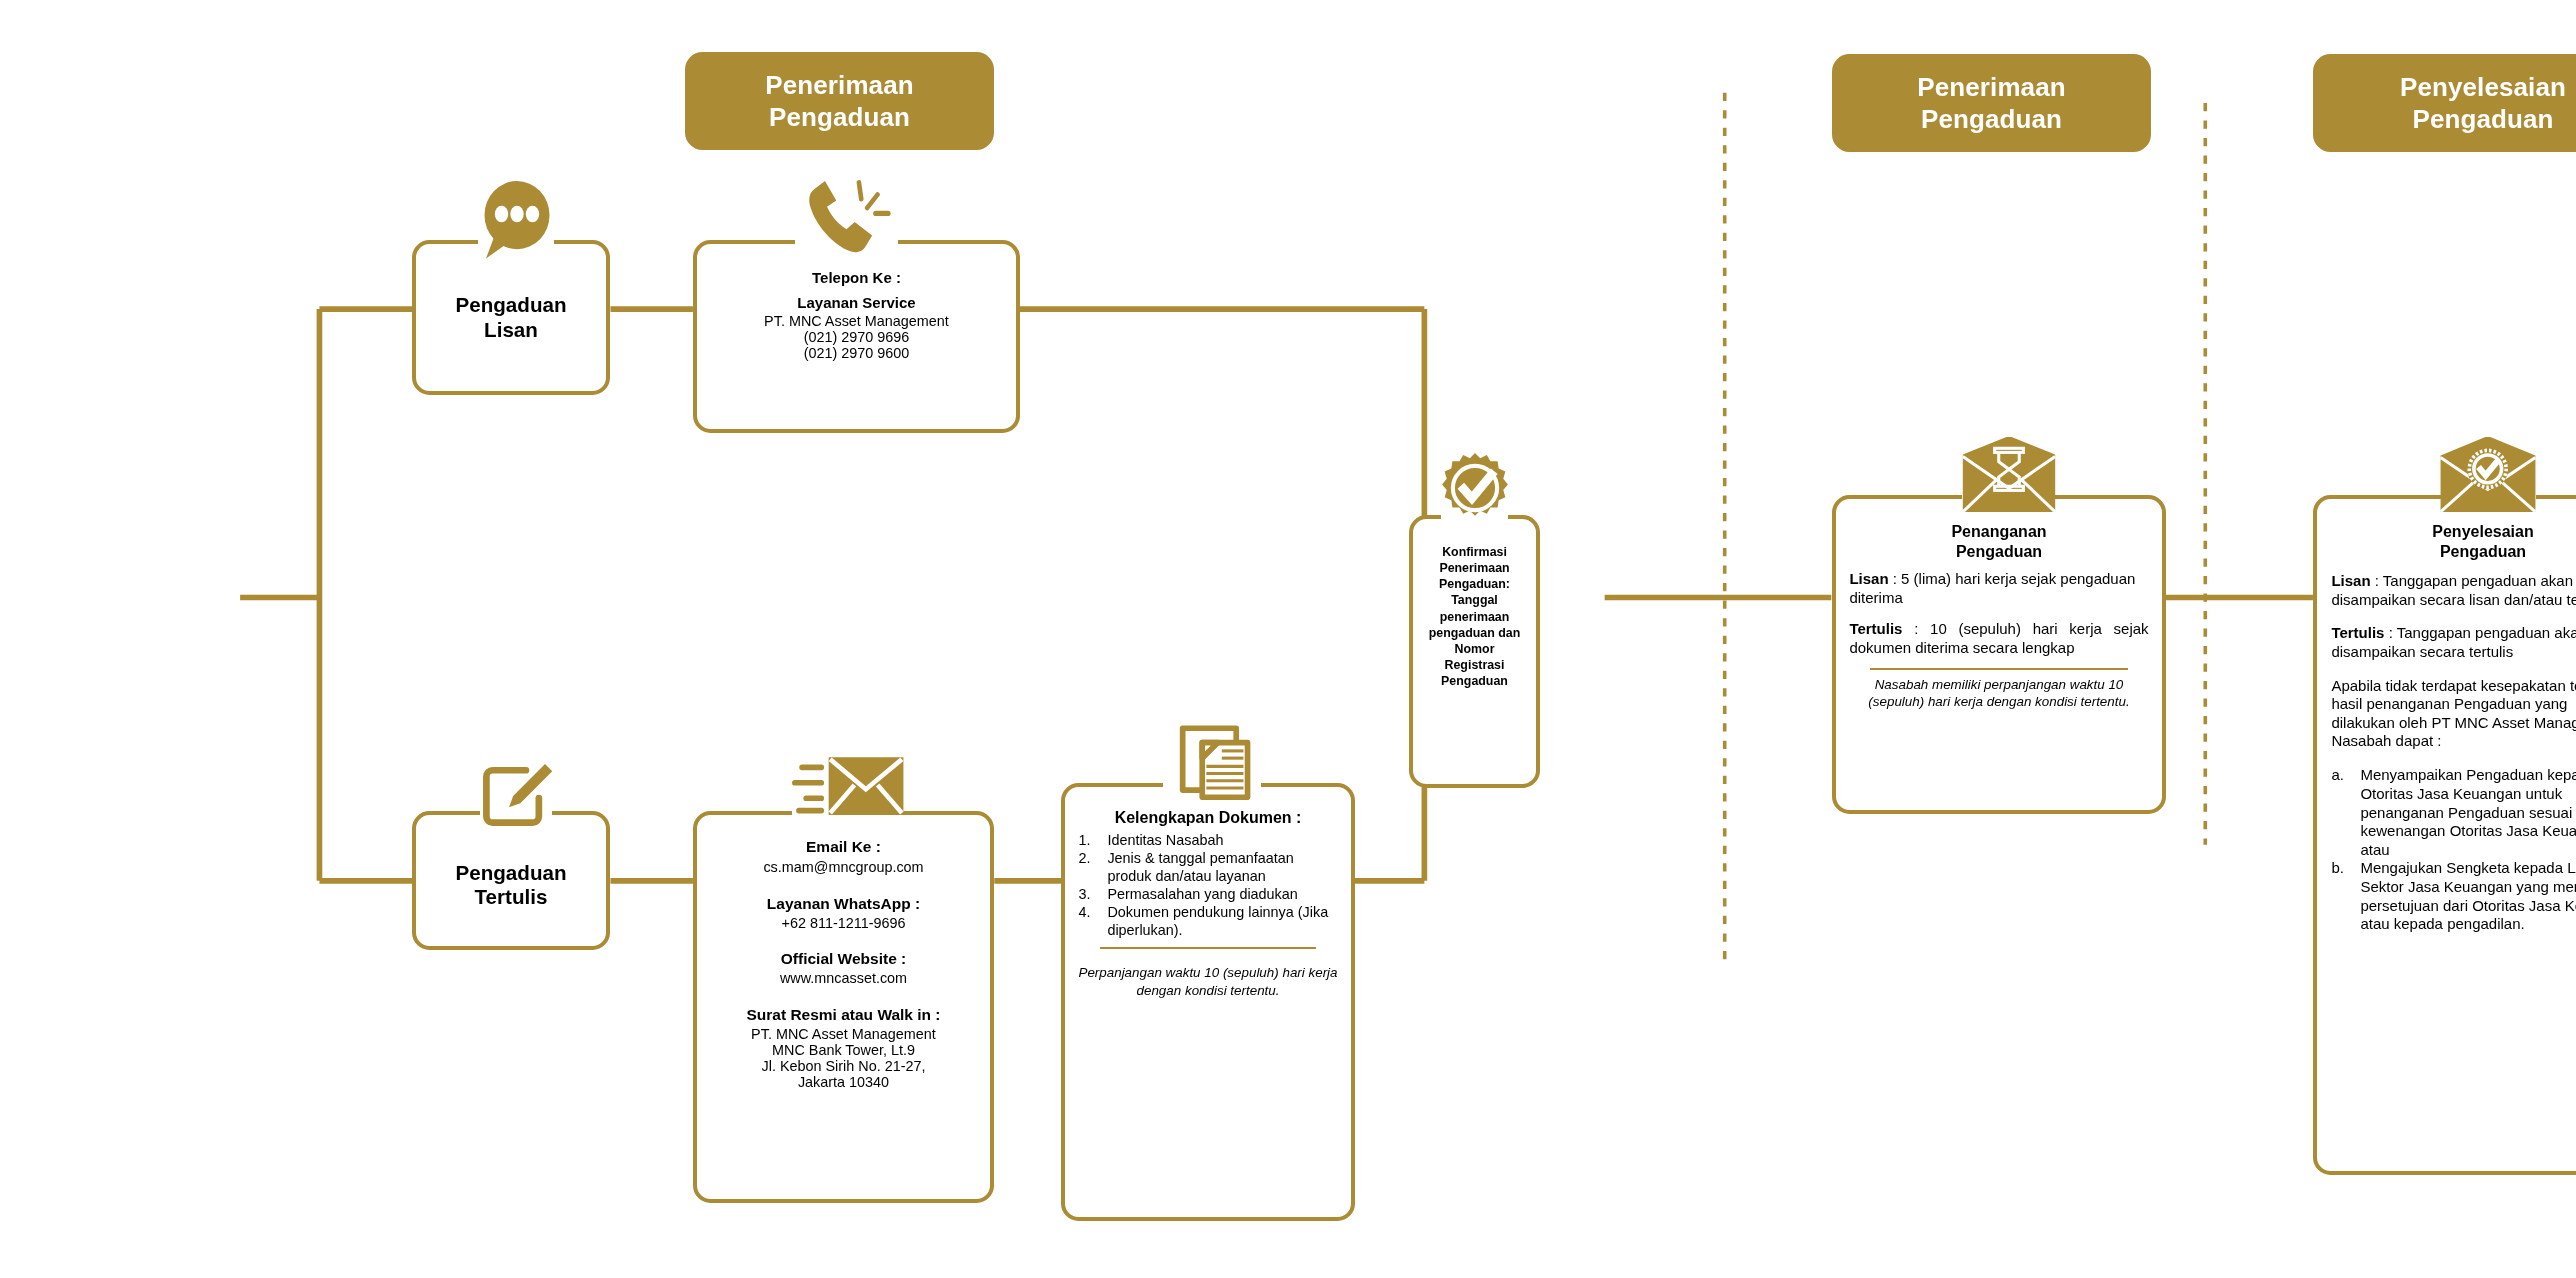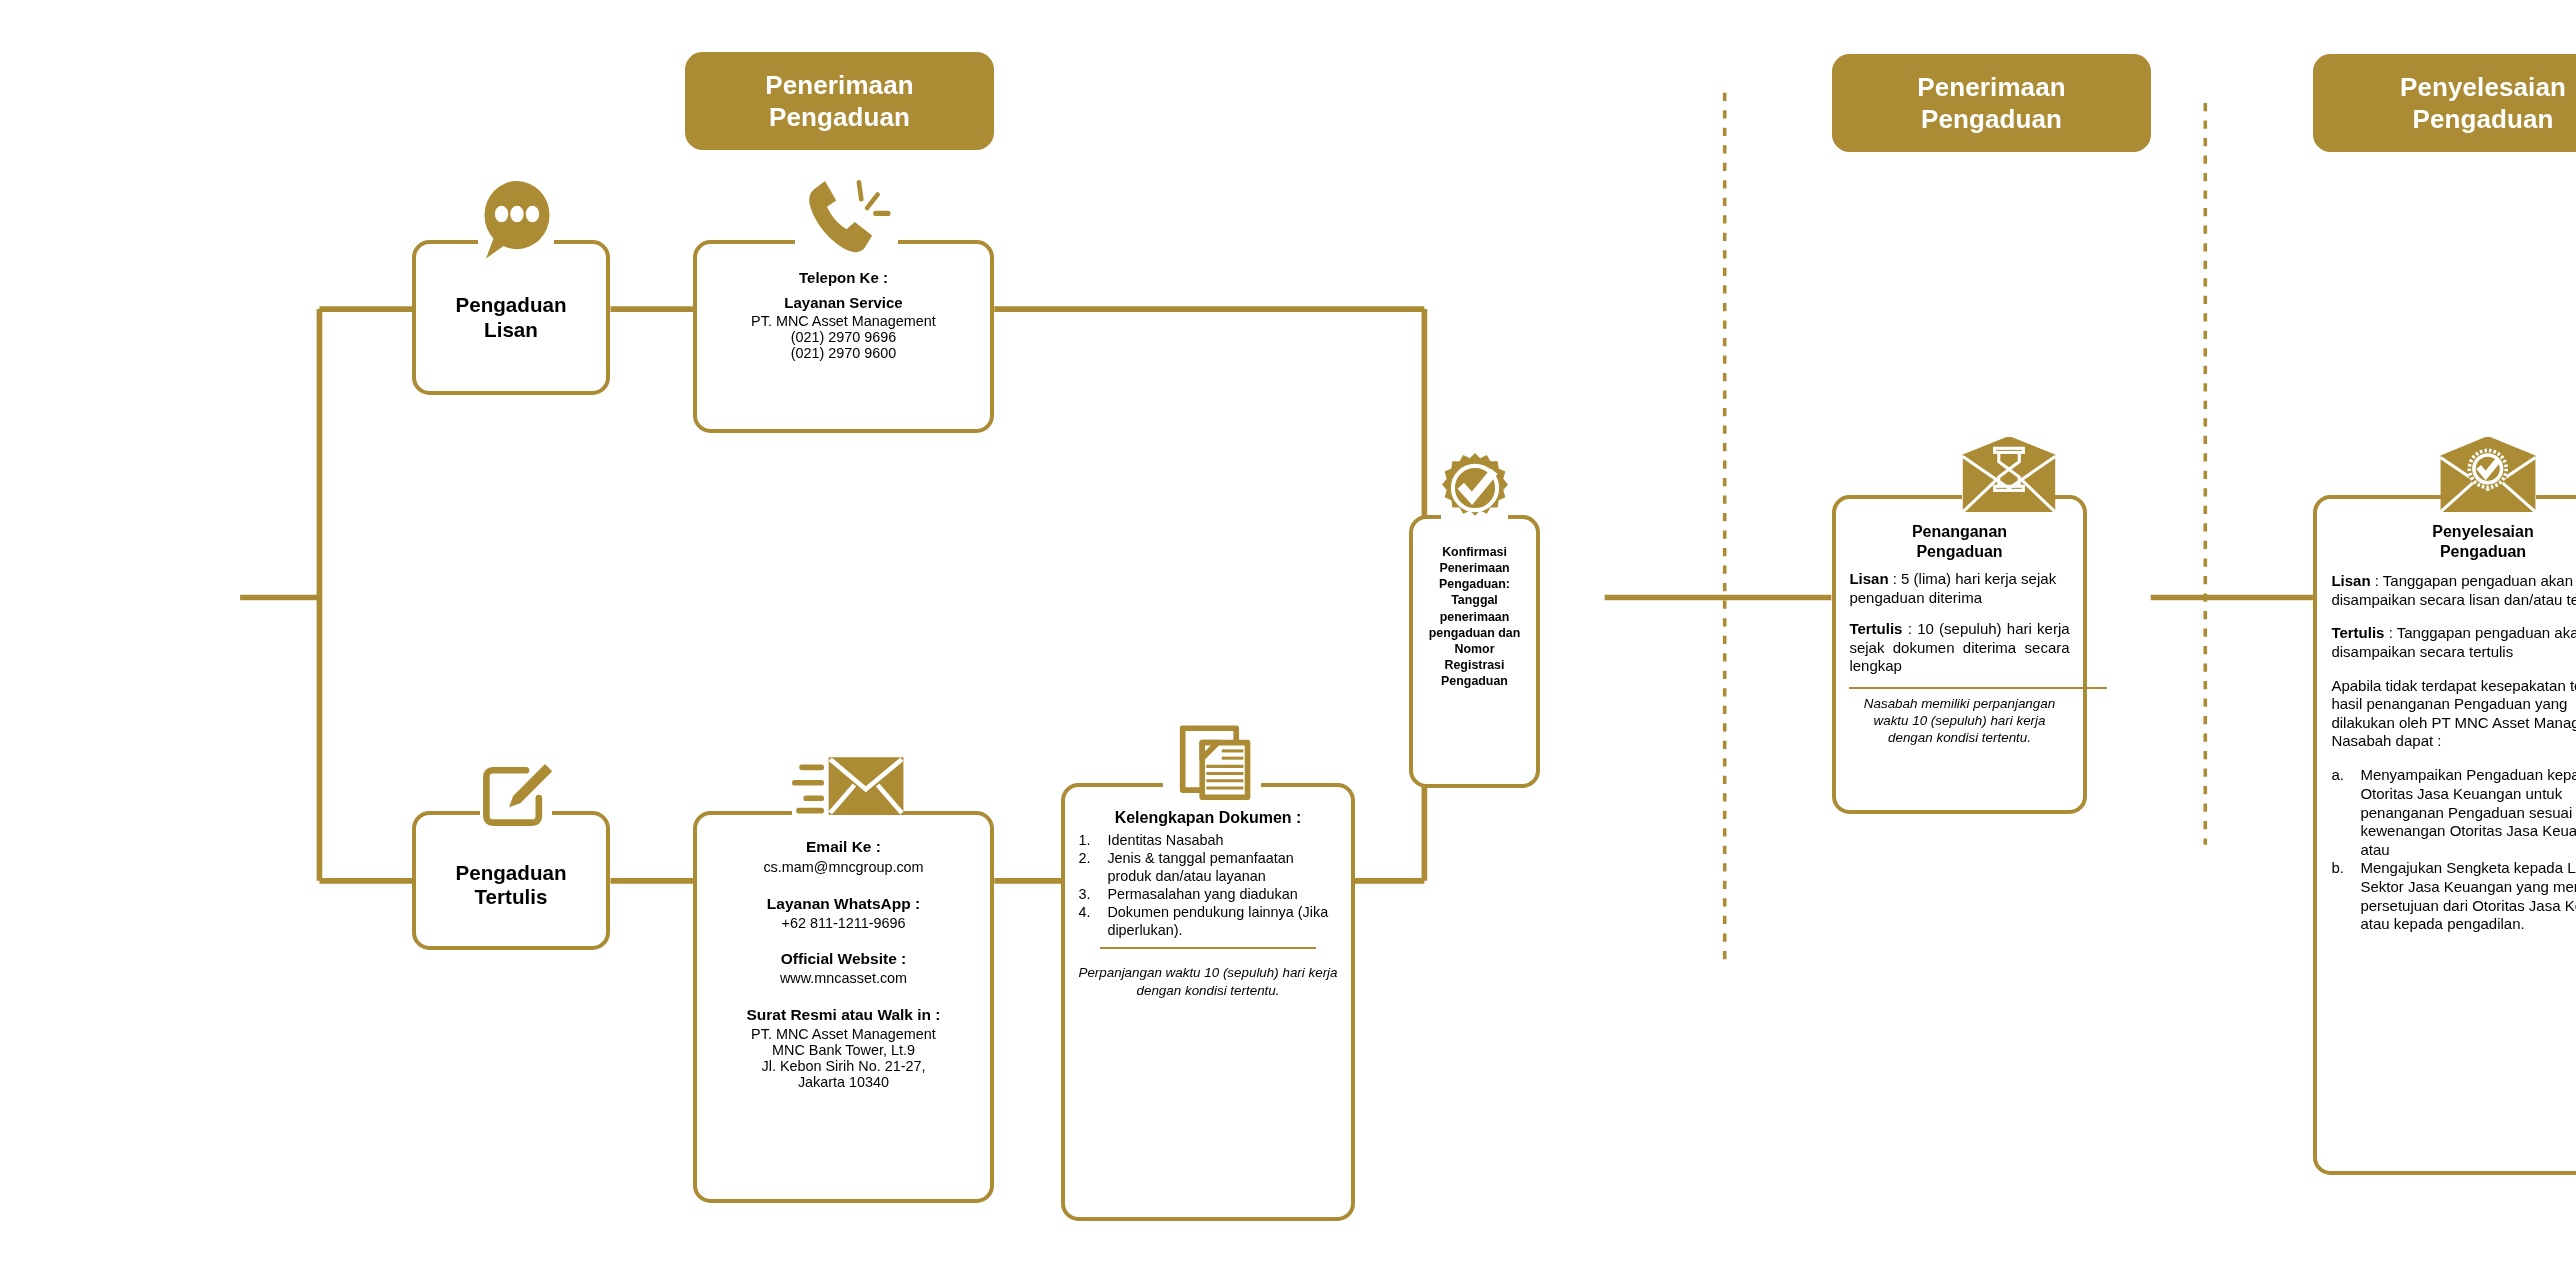--- a/index.html
+++ b/index.html
@@ -124,21 +124,21 @@
           <ellipse cx="115" cy="66" rx="13" ry="16" fill="#fff"></ellipse>
         </g>
       </svg>
     </span>
     <div class="ttl" style="font-size:20.6px;line-height:1.18;">
       <div>Pengaduan</div>
       <div>Lisan</div>
     </div>
   </div>
 
-  <div class="card" style="left:693px;top:240px;width:301px;height:193px;">
+  <div class="card" style="left:693px;top:240px;width:327px;height:193px;">
     <div class="notch" style="left:98px;top:-7.2px;width:103px;height:11.3px;"></div>
     <span class="icon" style="left:95px;top:-67px;width:108px;height:82px;">
       <svg viewBox="0 0 210 160" width="108" height="82">
         <g fill="#AB8B34">
           <path d="M48 20 c-14 8 -18 22 -12 40 c10 32 38 66 70 82 c16 8 30 6 38 -8 l12 -20 l-34 -26 l-16 14 c-18 -12 -30 -26 -38 -44 l18 -12 l-22 -38 z"></path>
           <rect x="128" y="6" width="9" height="42" rx="4" transform="rotate(-8 132 27)"></rect>
           <rect x="152" y="26" width="9" height="42" rx="4" transform="rotate(38 156 47)"></rect>
           <rect x="158" y="66" width="34" height="10" rx="5"></rect>
         </g>
       </svg>
@@ -267,21 +267,21 @@
         <div>Penerimaan</div>
         <div>Pengaduan:</div>
         <div>Tanggal penerimaan</div>
         <div>pengaduan dan</div>
         <div>Nomor</div>
         <div>Registrasi Pengaduan</div>
       </div>
     </div>
   </div>
 
-  <div class="card" style="left:1832px;top:495px;width:255px;height:319px;">
+  <div class="card" style="left:1832px;top:495px;width:334px;height:319px;">
     <div class="notch" style="left:126px;top:-7.2px;width:93px;height:11.3px;"></div>
     <span class="icon" style="left:124px;top:-62px;width:98px;height:77px;">
       <svg viewBox="0 0 190 150" width="98" height="77">
         <g fill="#AB8B34">
           <path d="M5 34 L95 -2 L185 34 L185 146 L5 146 Z"></path>
         </g>
         <g fill="none" stroke="#ffffff" stroke-width="6">
           <path d="M5 38 L95 100 L185 38"></path>
           <path d="M5 146 L72 82"></path>
           <path d="M185 146 L118 82"></path>

